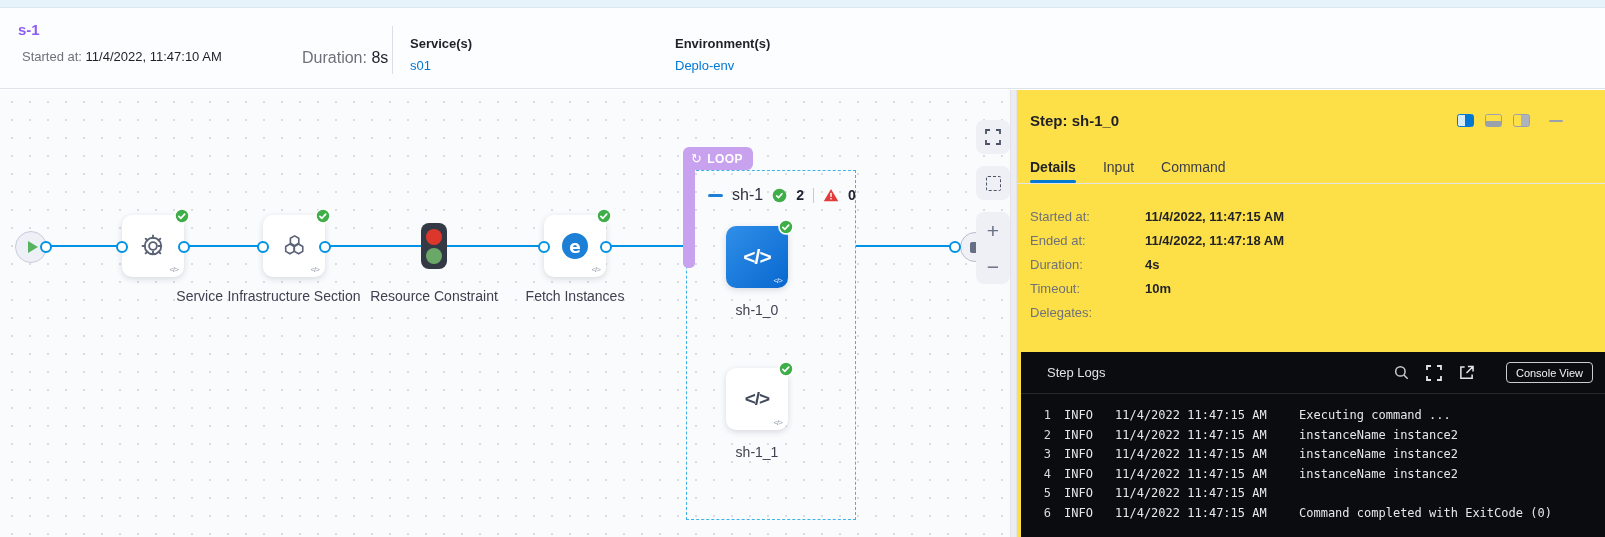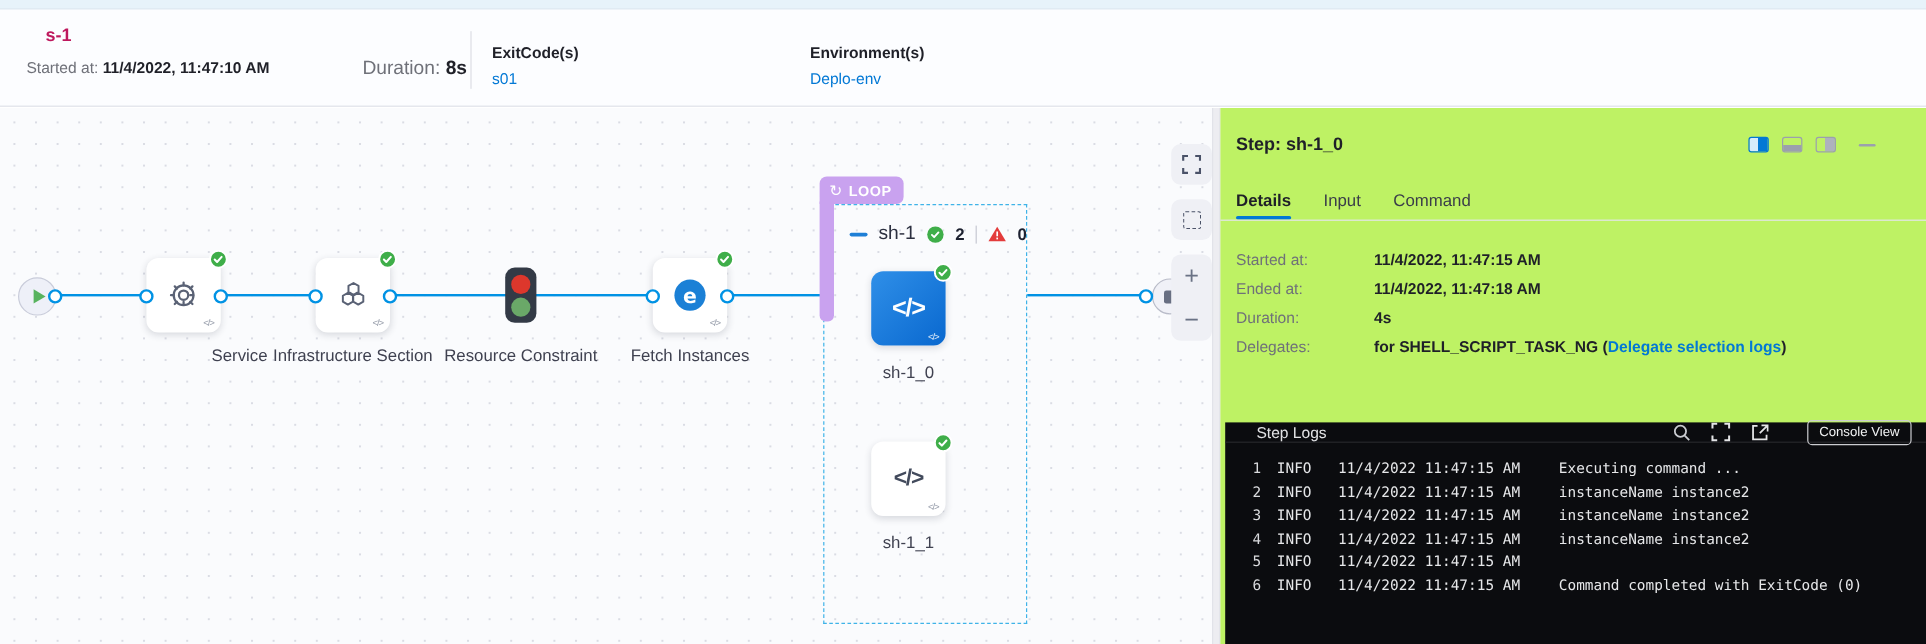--- a/index.html
+++ b/index.html
@@ -3,23 +3,23 @@
 <meta charset="utf-8">
 <style>
   * { margin:0; padding:0; box-sizing:border-box; }
   html,body { width:1605px; height:537px; overflow:hidden; }
   body { font-family:"Liberation Sans", sans-serif; background:#fff; }
   .app { position:relative; width:1605px; height:537px; }
 
   
   .top-strip { height:8px; background:#e7f3fa; border-bottom:1px solid #dbe7ef; }
   .header { position:relative; height:81px; background:#fcfdff; border-bottom:1px solid #dfe2e9; }
-  .pipeline-name { position:absolute; left:38px; top:13px; font-size:15px; font-weight:bold; color:#be185d; }
+  .pipeline-name { position:absolute; left:18px; top:13px; font-size:15px; font-weight:bold; color:#8b5cf6; }
   .h-start { position:absolute; left:22px; top:41px; font-size:13px; color:#6f7179; }
-  .h-start b, .h-dur b { color:#1f2028; font-weight:bold; }
+  .h-start b, .h-dur b { color:#1f2028; font-weight:normal; }
   .h-dur { position:absolute; left:302px; top:41px; font-size:16px; color:#6f7179; }
   .h-vdiv { position:absolute; left:392px; top:18px; width:1px; height:48px; background:#dcdee5; }
   .h-col { position:absolute; top:28px; }
   .h-col .h-col-label { font-size:13px; font-weight:bold; color:#1f2028; }
   .h-col .h-col-value { font-size:13px; color:#0278d5; margin-top:7px; cursor:pointer; }
   .h-col.svc { left:410px; } .h-col.env { left:675px; }
 
   
   .main { position:absolute; top:90px; left:0; right:0; bottom:0; }
   .canvas { position:absolute; left:0; top:0; width:1010px; height:447px; background:#fafbfd;
@@ -70,42 +70,42 @@
 
   
   .ctl-btn { position:absolute; left:976px; width:34px; height:34px; border-radius:8px; background:#eff0f5;
              display:flex; align-items:center; justify-content:center; z-index:7; cursor:pointer; color:#4a5268; }
   .marquee-ic { width:15px; height:15px; border:1.5px dashed #4a5268; border-radius:2px; }
   .zoom-panel { position:absolute; left:976px; top:122px; width:34px; height:72px; border-radius:8px; background:#eff0f5;
                 display:flex; flex-direction:column; align-items:center; justify-content:space-around; z-index:7; }
   .zoom-btn { font-size:21px; color:#6a7285; line-height:1; cursor:pointer; font-weight:normal; }
 
   
-  .right-panel { position:absolute; left:1017px; right:0; top:0; bottom:0; background:#bef264; }
+  .right-panel { position:absolute; left:1017px; right:0; top:0; bottom:0; background:#fde047; }
   .panel-title { position:absolute; left:13px; top:22px; font-size:15px; font-weight:bold; color:#1f2028; }
   .panel-actions { position:absolute; right:42px; top:24px; display:flex; align-items:center; gap:11px; }
   .lay-ic { width:17px; height:13px; border-radius:2.5px; cursor:pointer; }
   .lay-split { border:1.5px solid #0278d5; background:linear-gradient(to right,#d6ecfb 46%,#0278d5 46%); }
   .lay-bottom { border:1.5px solid #9ba0ad; background:linear-gradient(to bottom,transparent 55%,#9ba0ad 55%); }
   .lay-right { border:1.5px solid #9ba0ad; background:linear-gradient(to right,transparent 45%,#aeb2bd 45%); }
   .panel-min { width:14px; height:2px; background:#9ba0ad; border-radius:1px; margin-left:8px; cursor:pointer; }
   .tabs { position:absolute; left:13px; top:69px; display:flex; gap:27px; font-size:14px; color:#3a3d49; }
   .tab { cursor:pointer; }
   .tab.active { font-weight:bold; color:#1f2028; }
   .tab-underline { position:absolute; left:13px; top:90px; width:46px; height:3px; background:#0278d5; border-radius:2px; }
   .tabs-divider { position:absolute; left:0; right:0; top:93px; height:1px; background:#e4e5ea; }
   .details { position:absolute; left:13px; top:114px; }
   .drow { display:flex; height:24px; align-items:center; font-size:13px; }
   .dlabel { width:115px; color:#6f7179; }
   .dvalue { color:#1f2028; font-weight:bold; }
   .dvalue .dlink { color:#0278d5; font-weight:bold; cursor:pointer; }
 
   
   .logs { position:absolute; left:4px; right:0; top:262px; bottom:0; background:#0b0c0f; }
-  .logs-header { height:17px; display:flex; align-items:center; padding:0 12px 0 26px; border-bottom:1px solid #26272b; }
+  .logs-header { height:42px; display:flex; align-items:center; padding:0 12px 0 26px; border-bottom:1px solid #26272b; }
   .logs-title { font-size:13px; color:#e2e3e5; flex:1; }
   .logs-icons { display:flex; align-items:center; gap:17px; }
   .console-btn { margin-left:15px; height:21px; padding:0 9px; border:1px solid #cbccd0; border-radius:4px;
                  background:transparent; color:#f2f3f4; font-size:11px; font-family:"Liberation Sans",sans-serif;
                  display:flex; align-items:center; cursor:pointer; }
   .logs-body { padding:12px 0 0 16px; font-family:"DejaVu Sans Mono", monospace; font-size:12px;
                line-height:19.6px; color:#e6e7e9; }
   .log-row { display:flex; white-space:pre; }
   .ln { width:14px; text-align:right; color:#d9dadd; }
   .lvl { margin-left:13px; width:36px; }
@@ -124,21 +124,21 @@
     <div class="h-start">
       <span>Started at:</span>
       <b>11/4/2022, 11:47:10 AM</b>
     </div>
     <div class="h-dur">
       <span>Duration:</span>
       <b>8s</b>
     </div>
     <div class="h-vdiv"></div>
     <div class="h-col svc">
-      <div class="h-col-label">ExitCode(s)</div>
+      <div class="h-col-label">Service(s)</div>
       <div class="h-col-value">s01</div>
     </div>
     <div class="h-col env">
       <div class="h-col-label">Environment(s)</div>
       <div class="h-col-value">Deplo-env</div>
     </div>
   </div>
 
   <div class="main">
     <div class="canvas">
@@ -307,24 +307,25 @@
         </div>
         <div class="drow">
           <div class="dlabel">Ended at:</div>
           <div class="dvalue">11/4/2022, 11:47:18 AM</div>
         </div>
         <div class="drow">
           <div class="dlabel">Duration:</div>
           <div class="dvalue">4s</div>
         </div>
         <div class="drow">
+          <div class="dlabel">Timeout:</div>
+          <div class="dvalue">10m</div>
+        </div>
+        <div class="drow">
           <div class="dlabel">Delegates:</div>
-          <div class="dvalue">
-            <span>for SHELL_SCRIPT_TASK_NG (</span><span class="dlink">Delegate selection logs</span><span>)</span>
-          </div>
         </div>
       </div>
 
       <div class="logs">
         <div class="logs-header">
           <div class="logs-title">Step Logs</div>
           <div class="logs-icons">
             <svg width="15" height="15" viewBox="0 0 16 16" fill="none" stroke="#c9cbd0" stroke-width="1.6">
               <circle cx="6.8" cy="6.8" r="5"></circle>
                 <path d="M10.6 10.6 L14.6 14.6"></path>

